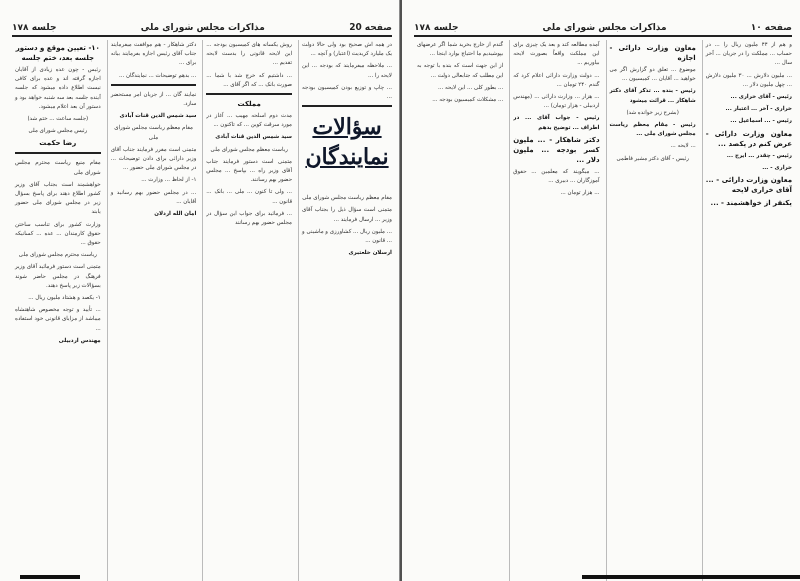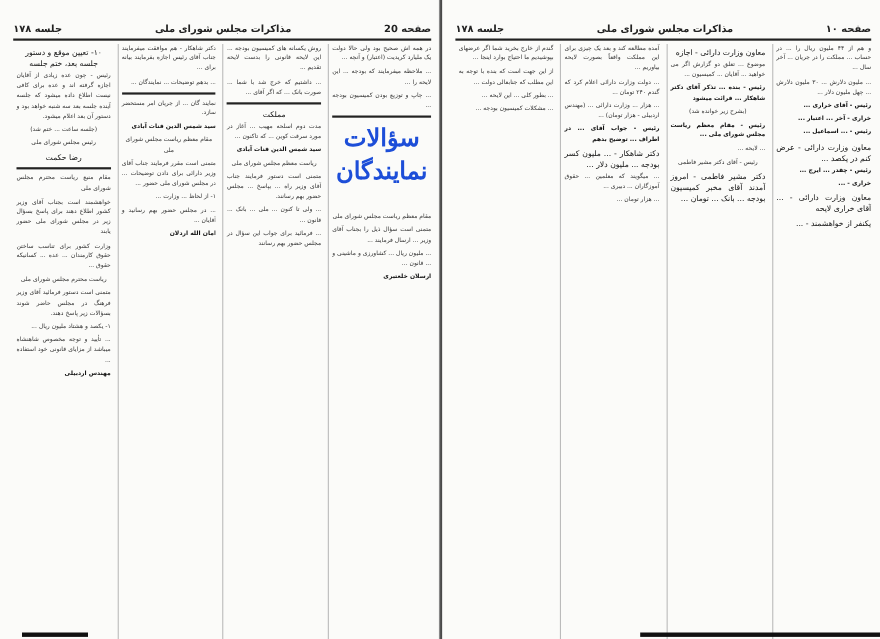--- a/index.html
+++ b/index.html
@@ -33,26 +33,26 @@
       position: absolute; top: 40px; left: 12px; right: 8px; bottom: 0;
       direction: rtl; display: flex; gap: 6px;
     }
     .col {
       flex: 1; font-size: 5.5px; line-height: 9.2px; color: #333;
       text-align: justify; overflow: hidden; position: relative;
       border-left: 0.5px solid #bbb; padding-left: 3px;
     }
     .col:last-child { border-left: none; }
     .col .para { margin: 0 0 3px 0; }
-    .col .sub { font-weight: normal; font-size: 7px; line-height: 10px; color: #111; margin: 3px 0 2px; }
+    .col .sub { font-weight: bold; font-size: 7px; line-height: 10px; color: #111; margin: 3px 0 2px; }
     .col .speaker { font-weight: bold; color: #111; }
     .col .center { text-align: center; }
     .big-title {
       font-family: "DejaVu Serif", serif; font-weight: bold; font-size: 22px;
-      line-height: 30px; text-align: center; color: #1d4ed8; margin: 2px 0 22px;
+      line-height: 30px; text-align: center; color: #0f172a; margin: 2px 0 22px; text-decoration: underline;
     }
     .hrule { height: 2px; background: #222; margin: 4px 0; }
     .bottom-bar {
       position: absolute; bottom: 2px; height: 4px; background: #111;
     }
     .left-bar { left: 20px; width: 360px; }
   </style>
 </head>
 <body>
 
@@ -151,21 +151,20 @@
       </div>
 
       <div class="col">
         <p class="sub">معاون وزارت دارائی - اجازه</p>
         <p class="para">موضوع ... تعلق دو گزارش اگر می خواهید ... آقایان ... کمیسیون ...</p>
         <p class="para speaker">رئیس - بنده ... تذکر آقای دکتر شاهکار ... قرائت میشود</p>
         <p class="para center">(بشرح زیر خوانده شد)</p>
         <p class="para speaker">رئیس - مقام معظم ریاست مجلس شورای ملی ...</p>
         <p class="para">... لایحه ...</p>
         <p class="para center">رئیس - آقای دکتر مشیر فاطمی</p>
-        <p class="sub">دکتر مشیر فاطمی - امروز آمدند آقای مخبر کمیسیون بودجه ... بانک ... تومان ...</p>
       </div>
 
       <div class="col">
         <p class="para">آمده مطالعه کند و بعد یک چیزی برای این مملکت واقعاً بصورت لایحه بیاوریم ...</p>
         <p class="para">... دولت وزارت دارائی اعلام کرد که گندم ۲۴۰ تومان ...</p>
         <p class="para">... هزار ... وزارت دارائی ... (مهندس اردبیلی - هزار تومان) ...</p>
         <p class="para speaker">رئیس - جواب آقای ... در اطراف ... توضیح بدهم</p>
         <p class="sub">دکتر شاهکار - ... ملیون کسر بودجه ... ملیون دلار ...</p>
         <p class="para">... میگویند که معلمین ... حقوق آموزگاران ... دبیری ...</p>
         <p class="para">... هزار تومان ...</p>

